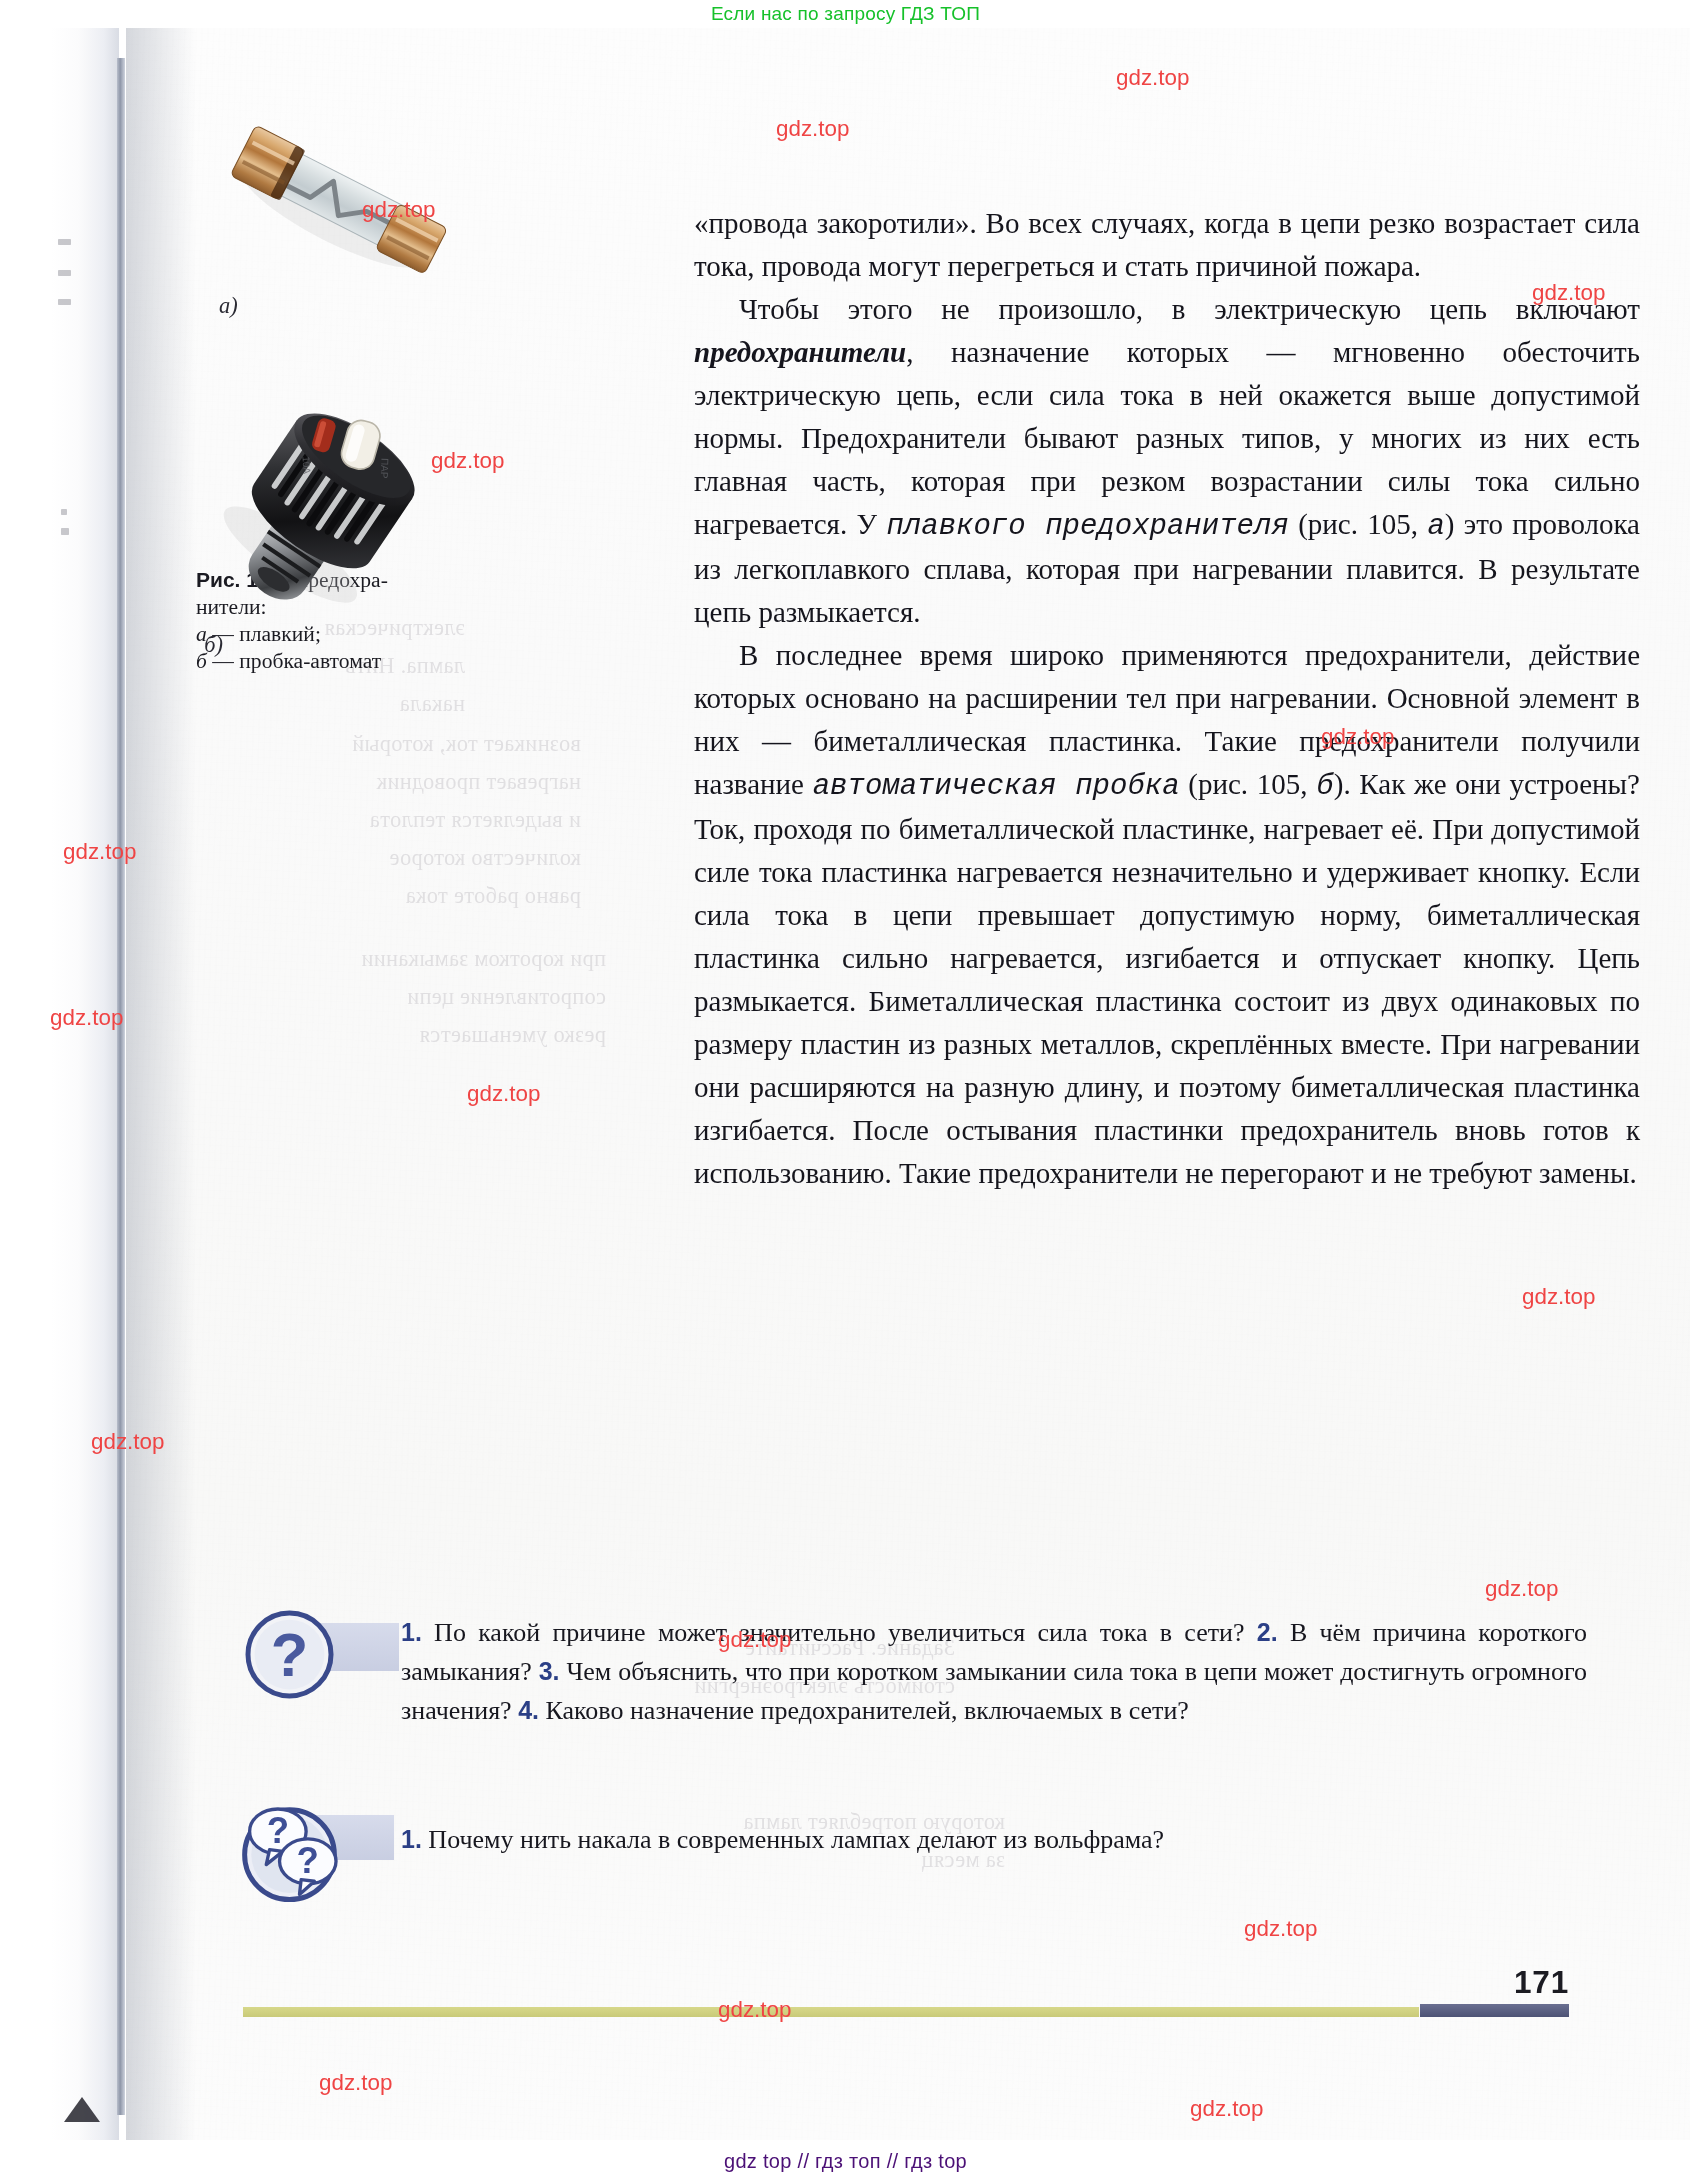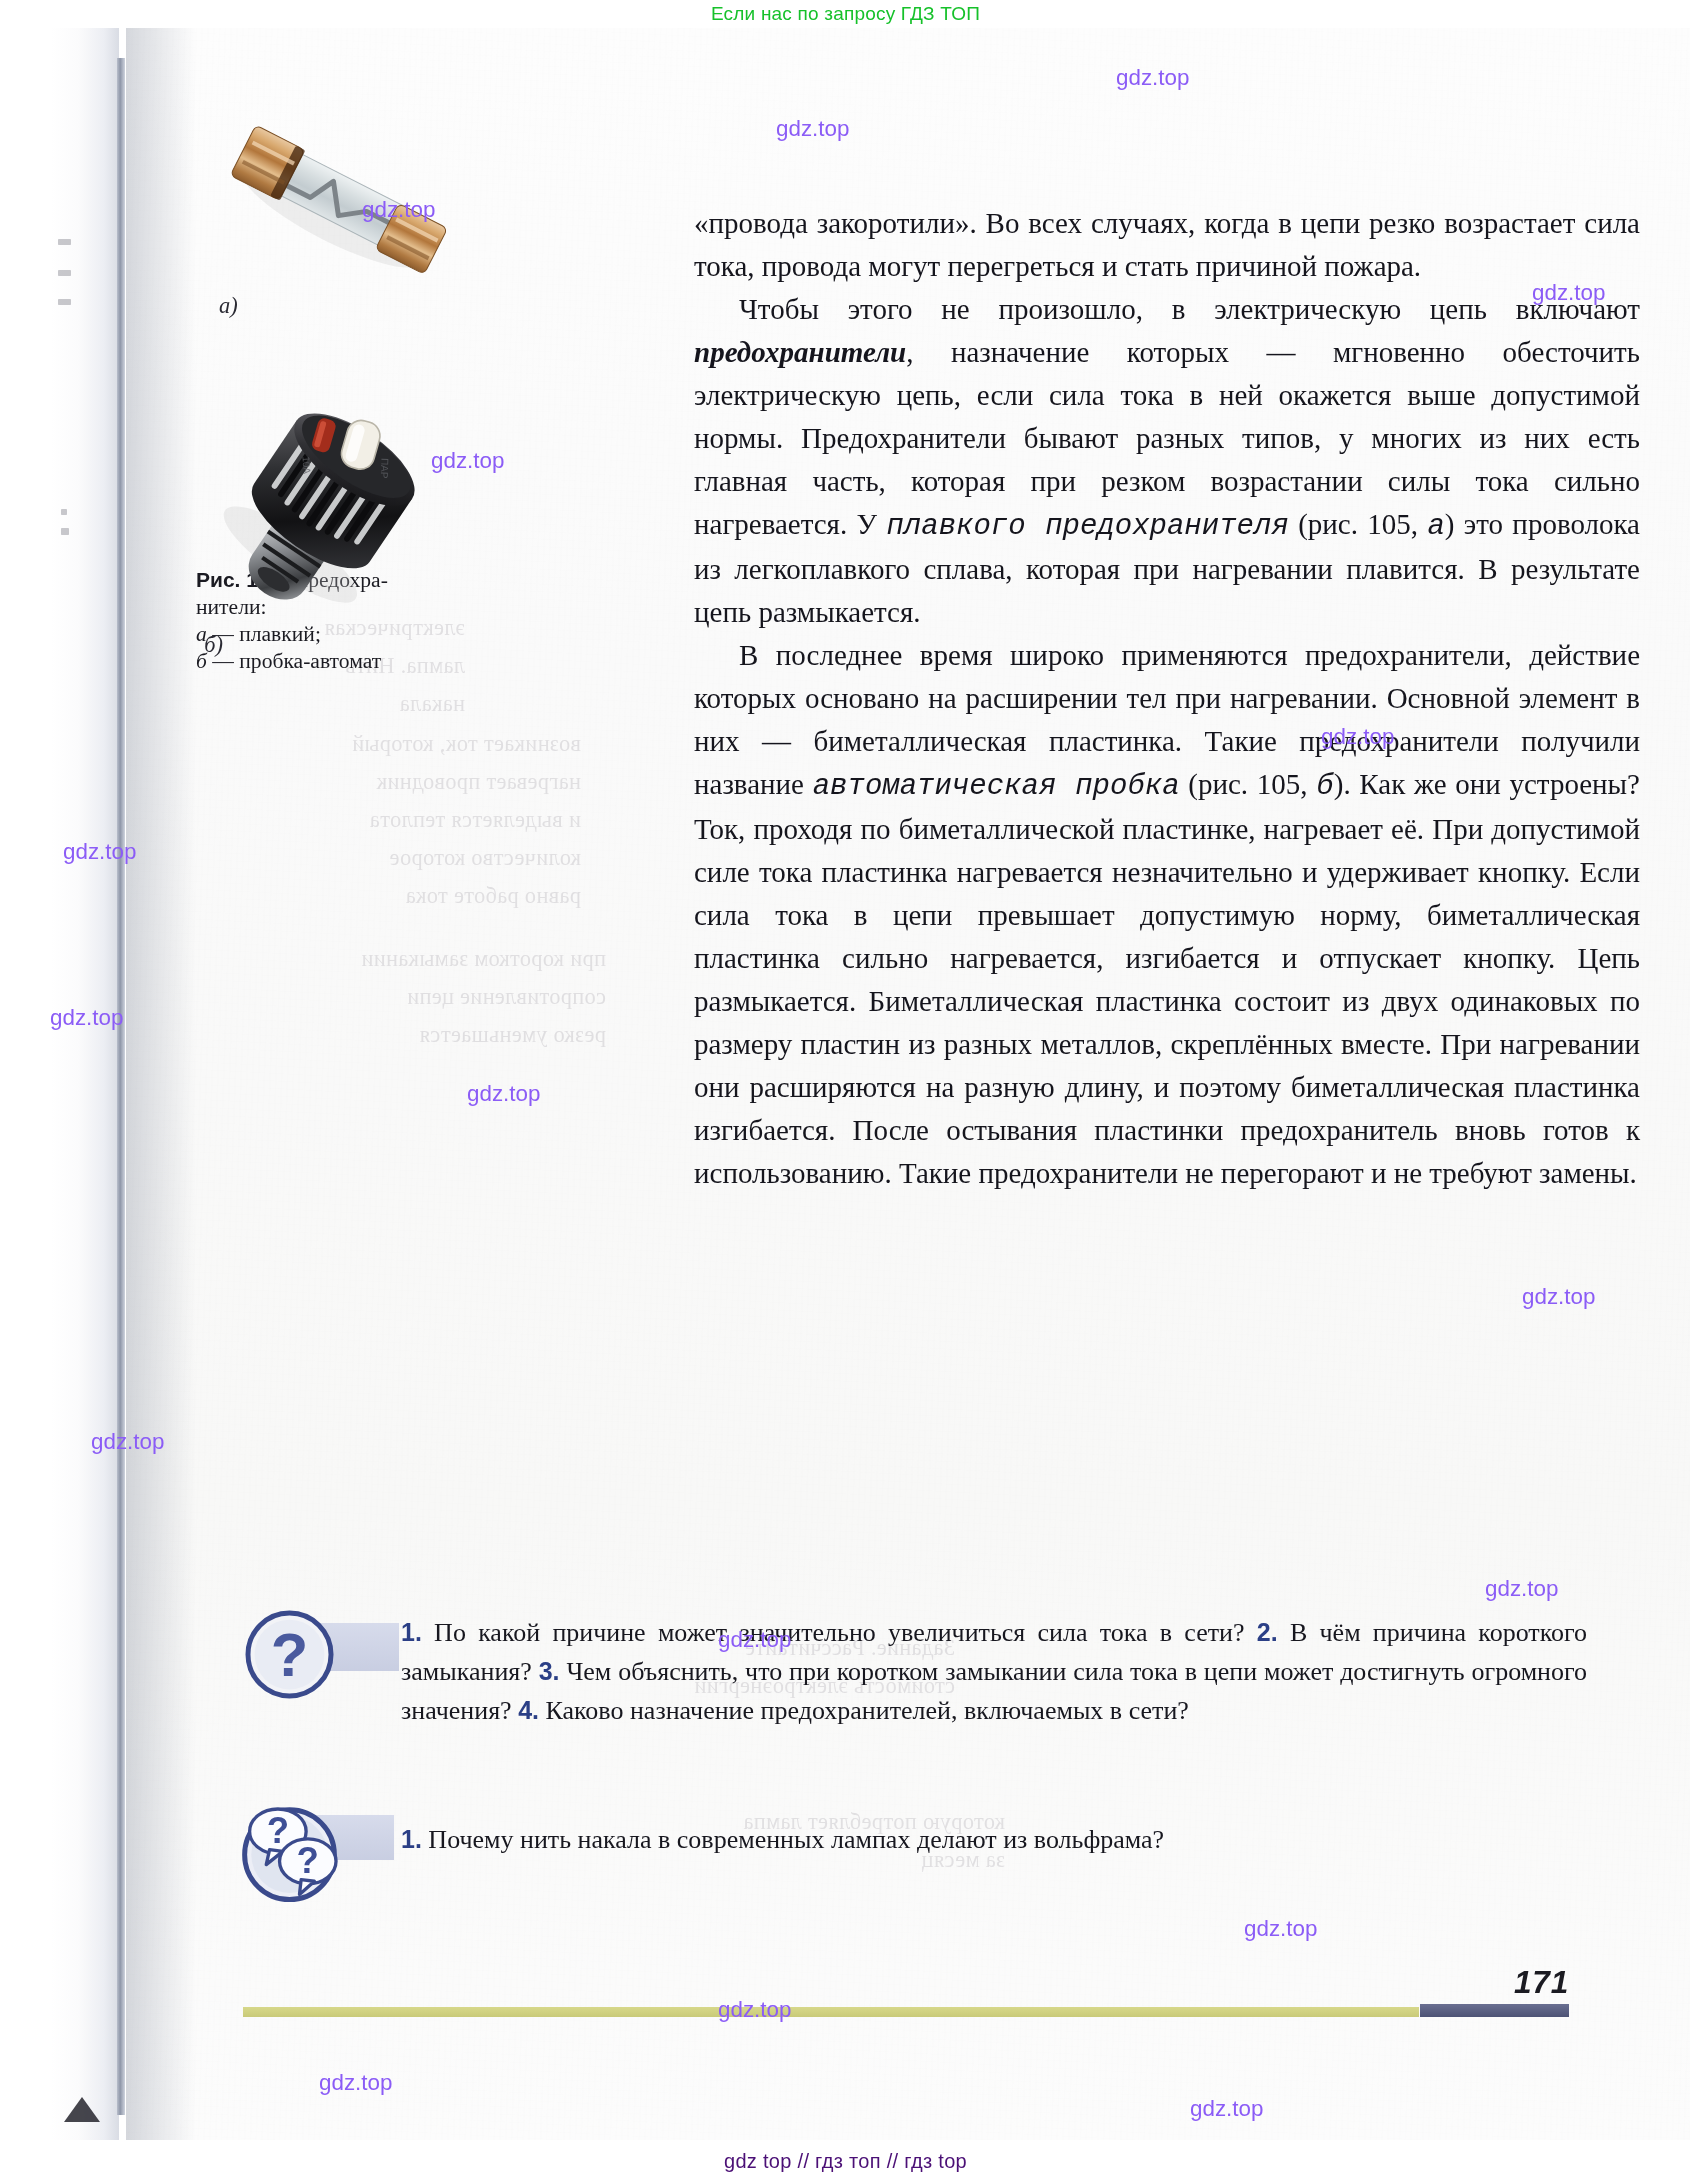--- a/index.html
+++ b/index.html
@@ -78,25 +78,25 @@
   .qtext .num{font-family:"Liberation Sans",sans-serif;font-weight:bold;
      color:#2b3f86;font-size:25px;}
 
   
   .rule-olive{position:absolute;left:192px;bottom:123px;width:1176px;height:10px;
      background:linear-gradient(180deg,#d7d88a,#c9ca78);}
   .rule-blue{position:absolute;left:1369px;bottom:123px;width:149px;height:13.3px;
      background:linear-gradient(180deg,#6a6f91,#4d5375);}
   .pageno{position:absolute;right:121px;bottom:139px;
      font-family:"Liberation Sans",sans-serif;font-weight:bold;font-size:31.5px;
-     color:#1b1b22;letter-spacing:0.8px;font-style:italic;}
+     color:#1b1b22;letter-spacing:0.8px;}
 
   
   .wm{position:absolute;font-family:"Liberation Sans",sans-serif;
-     color:#8b5cf6;font-size:22.4px;white-space:nowrap;z-index:30;}
+     color:#ef4444;font-size:22.4px;white-space:nowrap;z-index:30;}
 </style>
 </head>
 <body>
 
 <div class="promo-top">
   <span>Если нас по запросу ГДЗ ТОП</span>
 </div>
 
 <div class="scan">
 

